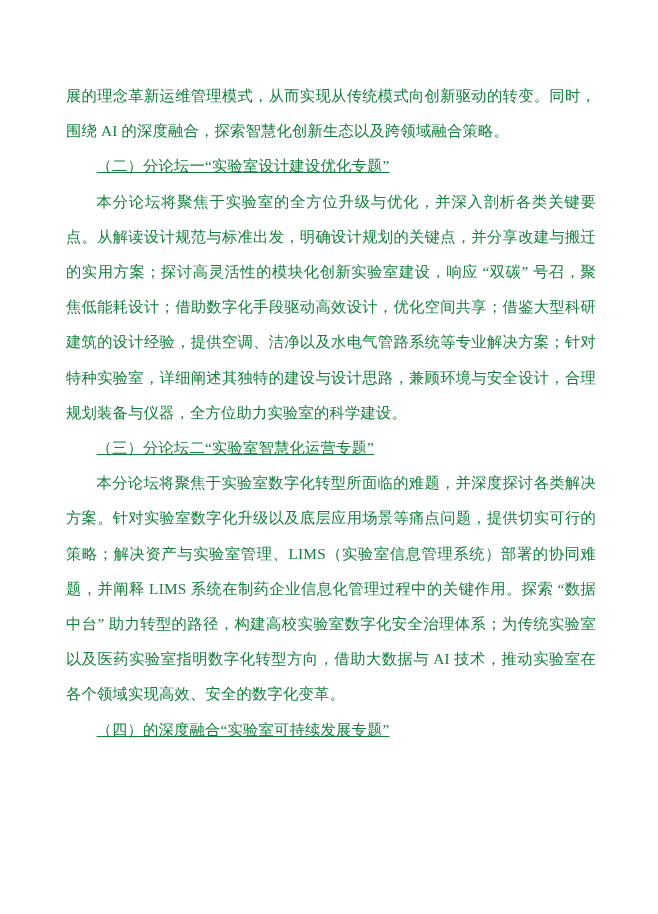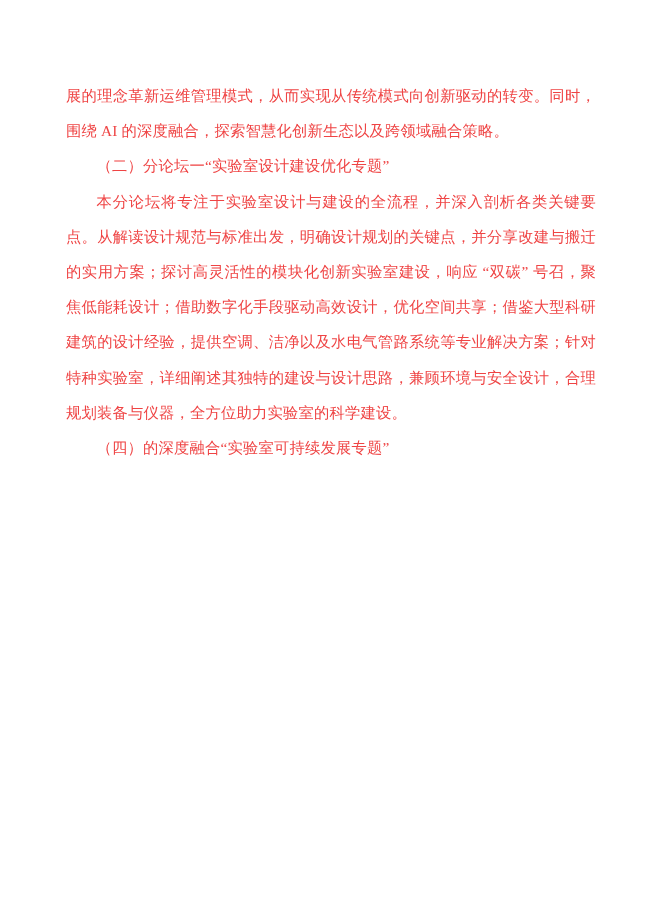--- a/index.html
+++ b/index.html
@@ -21,38 +21,41 @@
     background: #ffffff;
     box-sizing: border-box;
     padding: 78px 62px 60px 66px;
   }
   .doc-body {
     font-size: 15.3px;
     line-height: 35.2px;
     text-align: justify;
     text-justify: inter-ideograph;
     letter-spacing: 0.2px;
-    color: #ef4444;
+    color: #15803d;
   }
   p.para {
     margin: 0;
     text-indent: 2em;
     white-space: normal;
   }
   p.para.noindent {
     text-indent: 0;
   }
   p.heading {
     margin: 0;
     text-indent: 2em;
+    text-decoration: underline;
   }
 </style>
 </head>
 <body>
 
 <div class="page">
   <div class="doc-body">
     <p class="para noindent">展的理念革新运维管理模式，从而实现从传统模式向创新驱动的转变。同时，围绕 AI 的深度融合，探索智慧化创新生态以及跨领域融合策略。</p>
     <p class="heading">（二）分论坛一“实验室设计建设优化专题”</p>
-    <p class="para">本分论坛将专注于实验室设计与建设的全流程，并深入剖析各类关键要点。从解读设计规范与标准出发，明确设计规划的关键点，并分享改建与搬迁的实用方案；探讨高灵活性的模块化创新实验室建设，响应 “双碳” 号召，聚焦低能耗设计；借助数字化手段驱动高效设计，优化空间共享；借鉴大型科研建筑的设计经验，提供空调、洁净以及水电气管路系统等专业解决方案；针对特种实验室，详细阐述其独特的建设与设计思路，兼顾环境与安全设计，合理规划装备与仪器，全方位助力实验室的科学建设。</p>
+    <p class="para">本分论坛将聚焦于实验室的全方位升级与优化，并深入剖析各类关键要点。从解读设计规范与标准出发，明确设计规划的关键点，并分享改建与搬迁的实用方案；探讨高灵活性的模块化创新实验室建设，响应 “双碳” 号召，聚焦低能耗设计；借助数字化手段驱动高效设计，优化空间共享；借鉴大型科研建筑的设计经验，提供空调、洁净以及水电气管路系统等专业解决方案；针对特种实验室，详细阐述其独特的建设与设计思路，兼顾环境与安全设计，合理规划装备与仪器，全方位助力实验室的科学建设。</p>
+    <p class="heading">（三）分论坛二“实验室智慧化运营专题”</p>
+    <p class="para">本分论坛将聚焦于实验室数字化转型所面临的难题，并深度探讨各类解决方案。针对实验室数字化升级以及底层应用场景等痛点问题，提供切实可行的策略；解决资产与实验室管理、LIMS（实验室信息管理系统）部署的协同难题，并阐释 LIMS 系统在制药企业信息化管理过程中的关键作用。探索 “数据中台” 助力转型的路径，构建高校实验室数字化安全治理体系；为传统实验室以及医药实验室指明数字化转型方向，借助大数据与 AI 技术，推动实验室在各个领域实现高效、安全的数字化变革。</p>
     <p class="heading">（四）的深度融合“实验室可持续发展专题”</p>
   </div>
 </div>
 
 </body></html>

